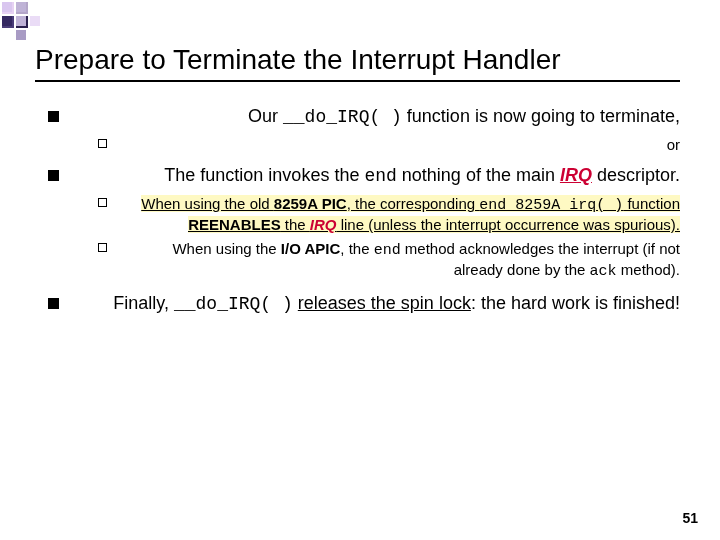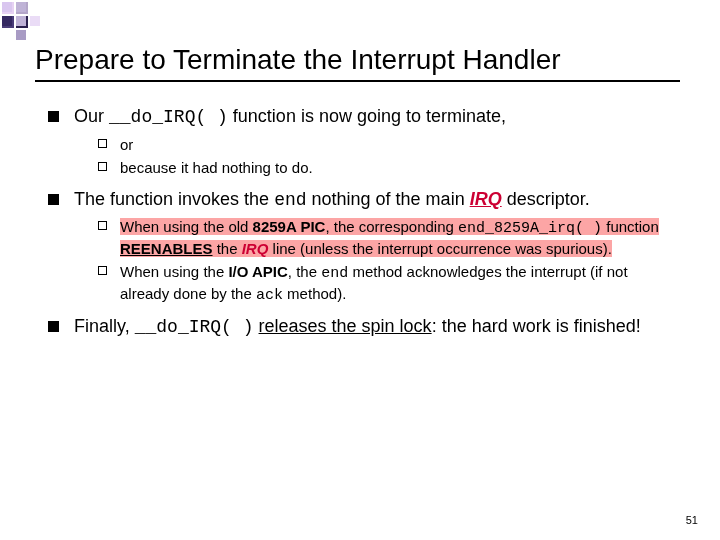--- a/index.html
+++ b/index.html
@@ -72,20 +72,21 @@
   }
   ul.lvl1 {
     list-style: none;
     margin: 0;
     padding: 0;
   }
   ul.lvl1 > li {
     position: relative;
     padding-left: 26px;
     margin-bottom: 10px;
+    text-align: right;
   }
   ul.lvl1 > li::before {
     content: "";
     position: absolute;
     left: 0;
     top: 6px;
     width: 11px;
     height: 11px;
     background: #000;
   }
@@ -110,31 +111,32 @@
     height: 9px;
     border: 1px solid #000;
     box-sizing: border-box;
   }
   .mono {
     font-family: "Courier New", monospace;
   }
   .irq { color: #cc0033; font-style: italic; font-weight: bold; }
   .u { text-decoration: underline; }
   .hl {
-    background: #fca5a5;
+    background: #fef9c3;
+    text-decoration: underline;
   }
   .center-frag {
     display: block;
   }
   .pagenum {
     position: absolute;
     bottom: 14px;
     right: 22px;
-    font-size: 11px;
-    font-weight: normal;
+    font-size: 14px;
+    font-weight: bold;
     color: #000;
   }
 </style>
 </head>
 <body>
 
 <div class="slide">
 
   <div class="deco">
     <div class="sq sq1"></div>
@@ -152,23 +154,20 @@
 
   <div class="body">
     <ul class="lvl1">
 
       <li>
         <span>Our </span><span class="mono">__do_IRQ( )</span><span> function is now going to terminate,</span>
         <ul class="lvl2">
           <li>
             <span class="center-frag">or</span>
           </li>
-          <li>
-            <span>because it had nothing to do.</span>
-          </li>
         </ul>
       </li>
 
       <li>
         <span>The function invokes the </span><span class="mono">end</span><span> nothing of the main </span><span class="irq u">IRQ</span><span> descriptor.</span>
         <ul class="lvl2">
           <li>
             <span class="hl">
               <span>When using the old </span><b>8259A PIC</b><span>, the corresponding </span><span class="mono">end_8259A_irq( )</span><span> function </span><b class="u">REENABLES</b><span> the </span><span class="irq">IRQ</span><span> line (unless the interrupt occurrence was spurious).</span>
             </span>

